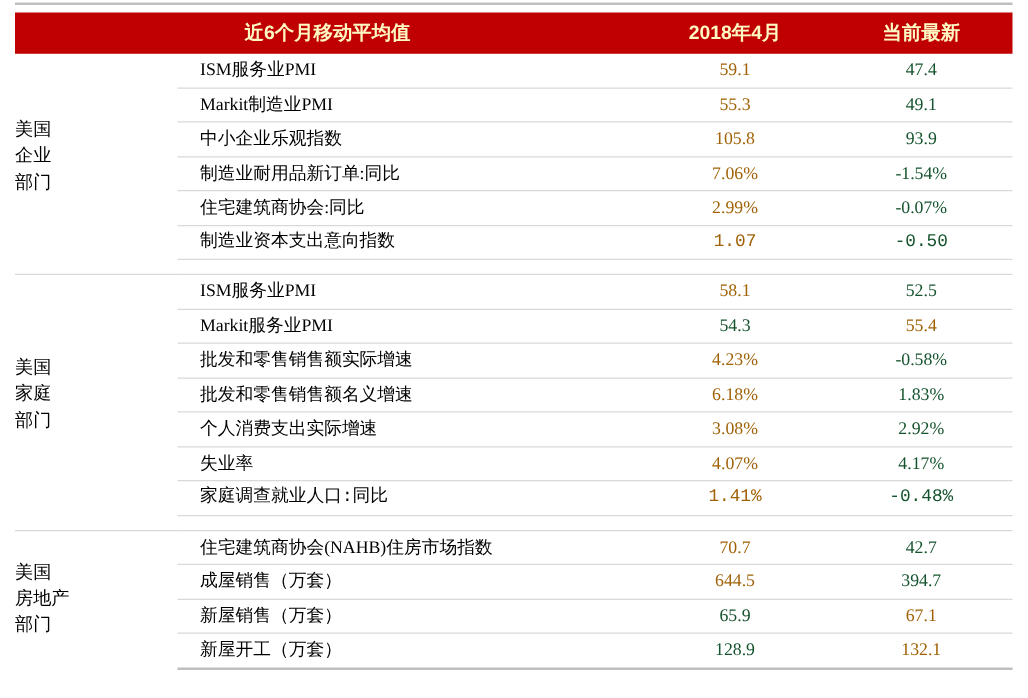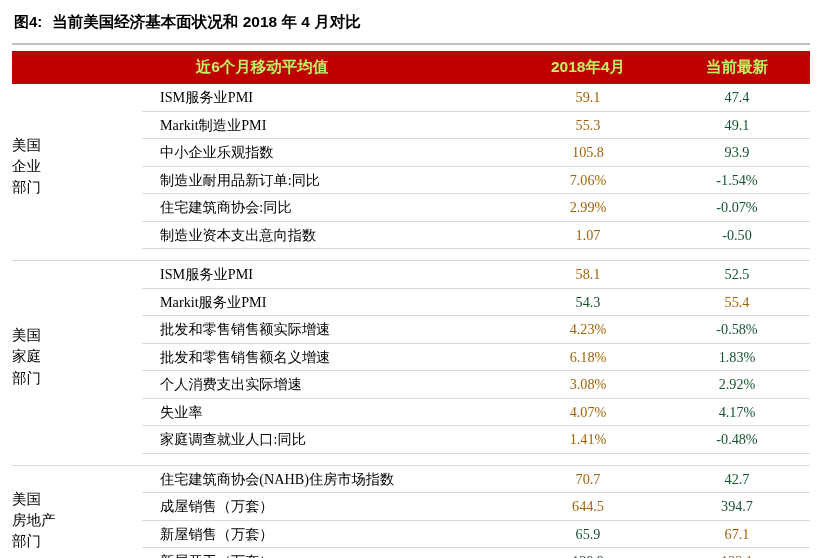--- a/index.html
+++ b/index.html
@@ -53,21 +53,21 @@
     border-collapse: collapse;
     table-layout: fixed;
   }
   table.data col.c-sector { width: 130px; }
   table.data col.c-metric { width: 370px; }
   table.data col.c-apr    { width: 152px; }
   table.data col.c-now    { width: 146px; }
 
   thead th {
     background: #c00000;
-    color: #bef264;
+    color: #fef9c3;
     font-weight: bold;
     font-size: 15.5px;
     height: 31px;
     text-align: center;
     border: none;
     font-family: "Liberation Sans", sans-serif;
     margin-left: 10px;
   }
   thead th.hdr-metric {
     text-align: center;
@@ -95,33 +95,29 @@
   }
   td.red   { color: #a16207; }
   td.black { color: #14532d; }
 
   tr.spacer td {
     height: 11px;
     line-height: 11px;
     border-bottom: 1px solid #d9d9d9;
     background: #ffffff;
   }
-  tr.group-end td { border-bottom: 1px solid #d9d9d9; }
+  tr.group-end td { border-bottom: 1px solid #d9d9d9; font-family: Liberation Mono, monospace; }
 
   tr.last-row td { border-bottom: 2px solid #bfbfbf; }
 </style>
 </head>
 <body>
 
 <div class="page">
 
-  <div class="title-row">
-    <span class="title-label">图4:</span>
-    <span class="title-text">当前美国经济基本面状况和 2018 年 4 月对比</span>
-  </div>
   <div class="title-rule"></div>
 
   <table class="data">
     <colgroup>
       <col class="c-sector">
       <col class="c-metric">
       <col class="c-apr">
       <col class="c-now">
     </colgroup>
     <thead>

